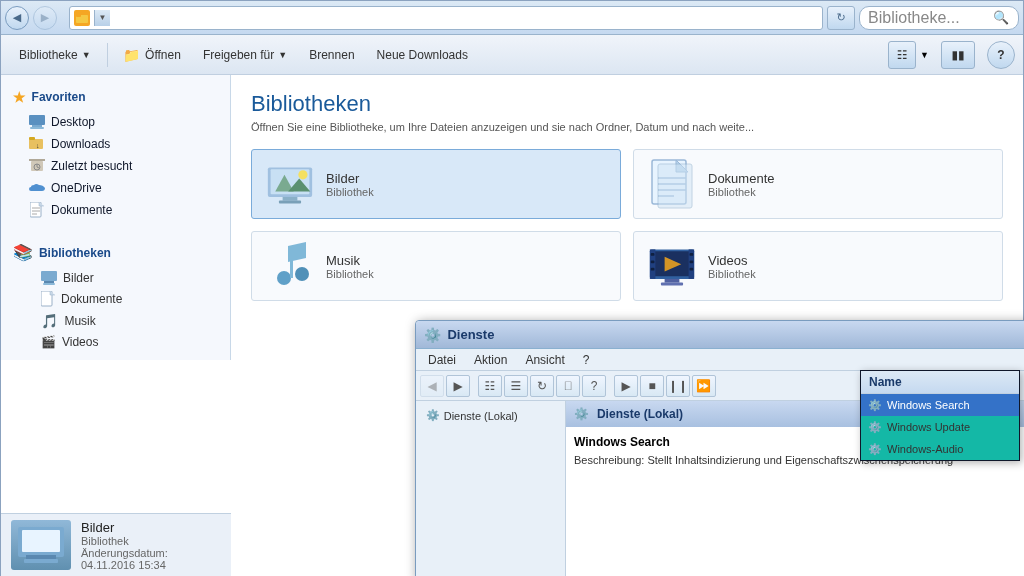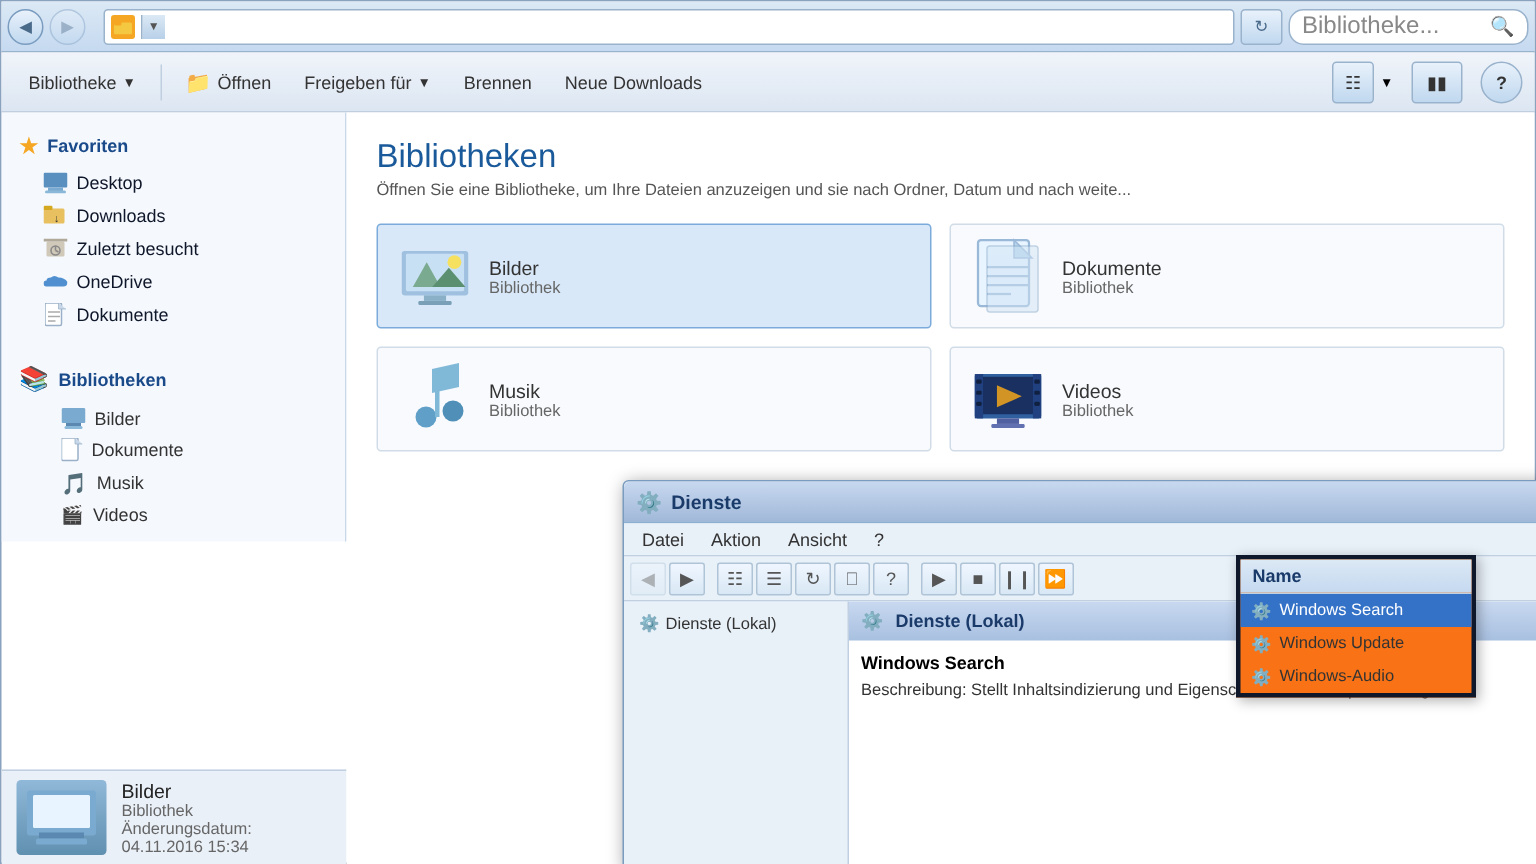--- a/index.html
+++ b/index.html
@@ -344,24 +344,24 @@
       padding: 8px;
       font-size: 12px;
     }
 
     .windows-search-title { font-weight: bold; color: #000; margin-bottom: 4px; }
     .windows-search-desc { font-size: 11px; color: #333; line-height: 1.4; }
 
     
     .service-list-panel {
       position: absolute;
-      top: 370px; left: 824px;
+      top: 370px; left: 860px;
       width: 160px;
-      background: #f97316;
-      border: 3px solid #0f172a;
+      background: #14b8a6;
+      border: 1px solid #0f172a;
       box-shadow: 2px 2px 8px rgba(0,0,0,0.3);
     }
 
     .service-list-header {
       padding: 4px 8px;
       background: linear-gradient(to bottom, #dce9f5, #c5d9f0);
       font-size: 12px; font-weight: bold; color: #1a3a6a;
       border-bottom: 1px solid #c0d0e0;
     }
 

